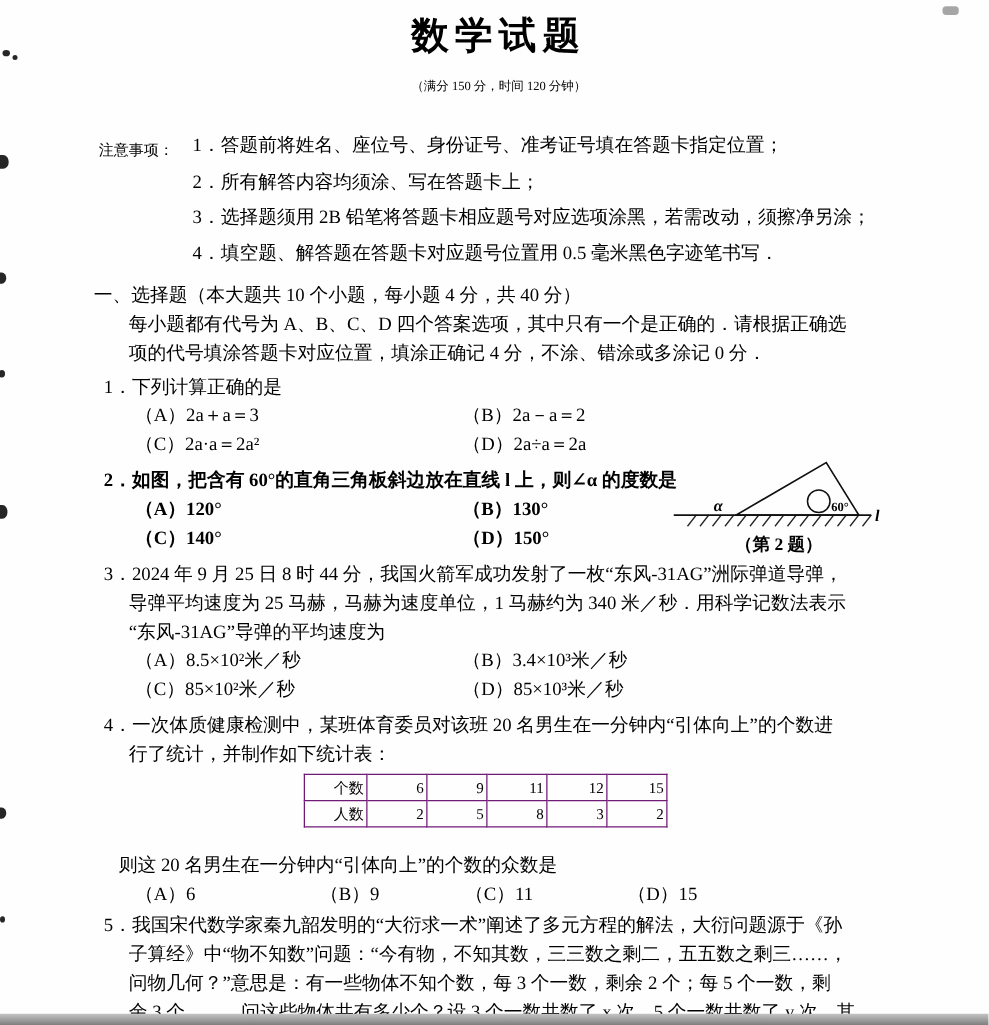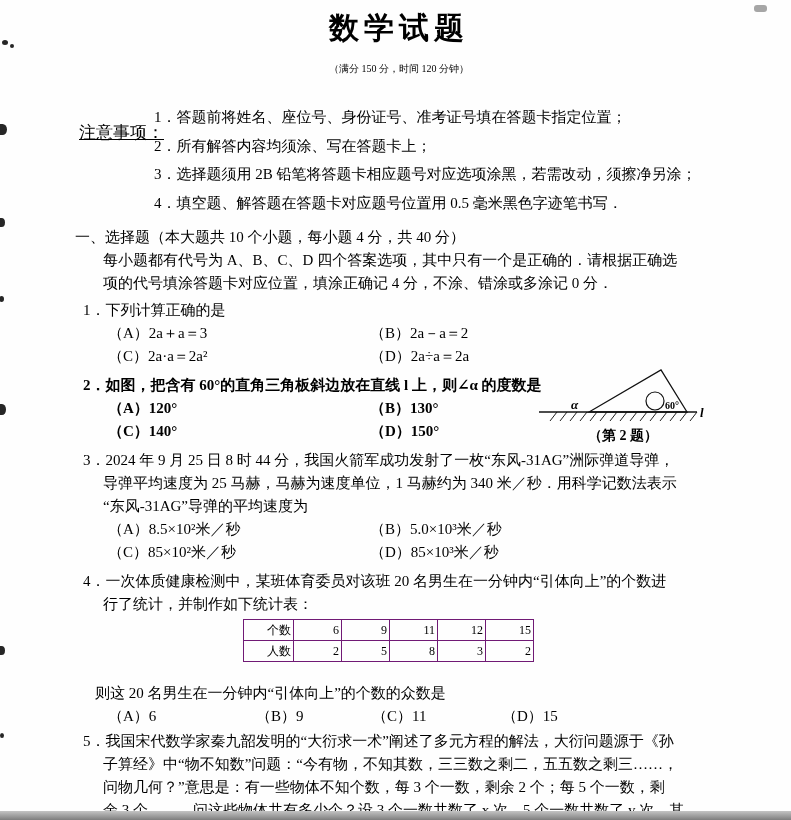--- a/index.html
+++ b/index.html
@@ -10,21 +10,21 @@
     background: #fefefe;
     overflow: hidden;
     font-family: "Liberation Serif", "DejaVu Serif", serif;
     color: #000000;
   }
   .content { position: absolute; left: 75px; top: 6px; width: 648px; }
   .title { font-size: 30px; font-weight: 700; text-align: center; letter-spacing: 5px; margin-top: 2px; }
   .subtitle { font-size: 10px; text-align: center; margin-top: 13px; }
   .line { font-size: 15px; line-height: 23px; white-space: nowrap; }
   .notice { position: relative; padding-left: 79px; margin-top: 27px; }
-  .notice-label { position: absolute; left: 4px; top: 16px; font-size: 17px; line-height: 28.5px; text-decoration: underline; }
+  .notice-label { position: absolute; left: 4px; top: 3px; font-size: 12px; line-height: 28.5px; }
   .notice .line { line-height: 28.5px; }
   .sec-head { margin-top: 9px; }
   .ind { padding-left: 28px; }
   .ind-sm { padding-left: 20px; margin-top: 20px; }
   .qnum { padding-left: 8px; }
   .q1 { margin-top: 4px; }
   .q2 { margin-top: 6px; position: relative; font-weight: bold; }
   .q3 { margin-top: 6px; }
   .q4 { margin-top: 6px; }
   .q5 { margin-top: 2px; }
@@ -133,21 +133,21 @@
         <div class="fig-caption">（第 2 题）</div>
       </div>
     </div>
 
     <div class="q3">
       <div class="line qnum">3．2024 年 9 月 25 日 8 时 44 分，我国火箭军成功发射了一枚“东风-31AG”洲际弹道导弹，</div>
       <div class="line ind">导弹平均速度为 25 马赫，马赫为速度单位，1 马赫约为 340 米／秒．用科学记数法表示</div>
       <div class="line ind">“东风-31AG”导弹的平均速度为</div>
       <div class="opts2">
         <div class="line">（A）8.5×10²米／秒</div>
-        <div class="line">（B）5.0×10³米／秒</div>
+        <div class="line">（B）3.4×10³米／秒</div>
         <div class="line">（C）85×10²米／秒</div>
         <div class="line">（D）85×10³米／秒</div>
       </div>
     </div>
 
     <div class="q4">
       <div class="line qnum">4．一次体质健康检测中，某班体育委员对该班 20 名男生在一分钟内“引体向上”的个数进</div>
       <div class="line ind">行了统计，并制作如下统计表：</div>
       <table class="stat">
         <tbody>

